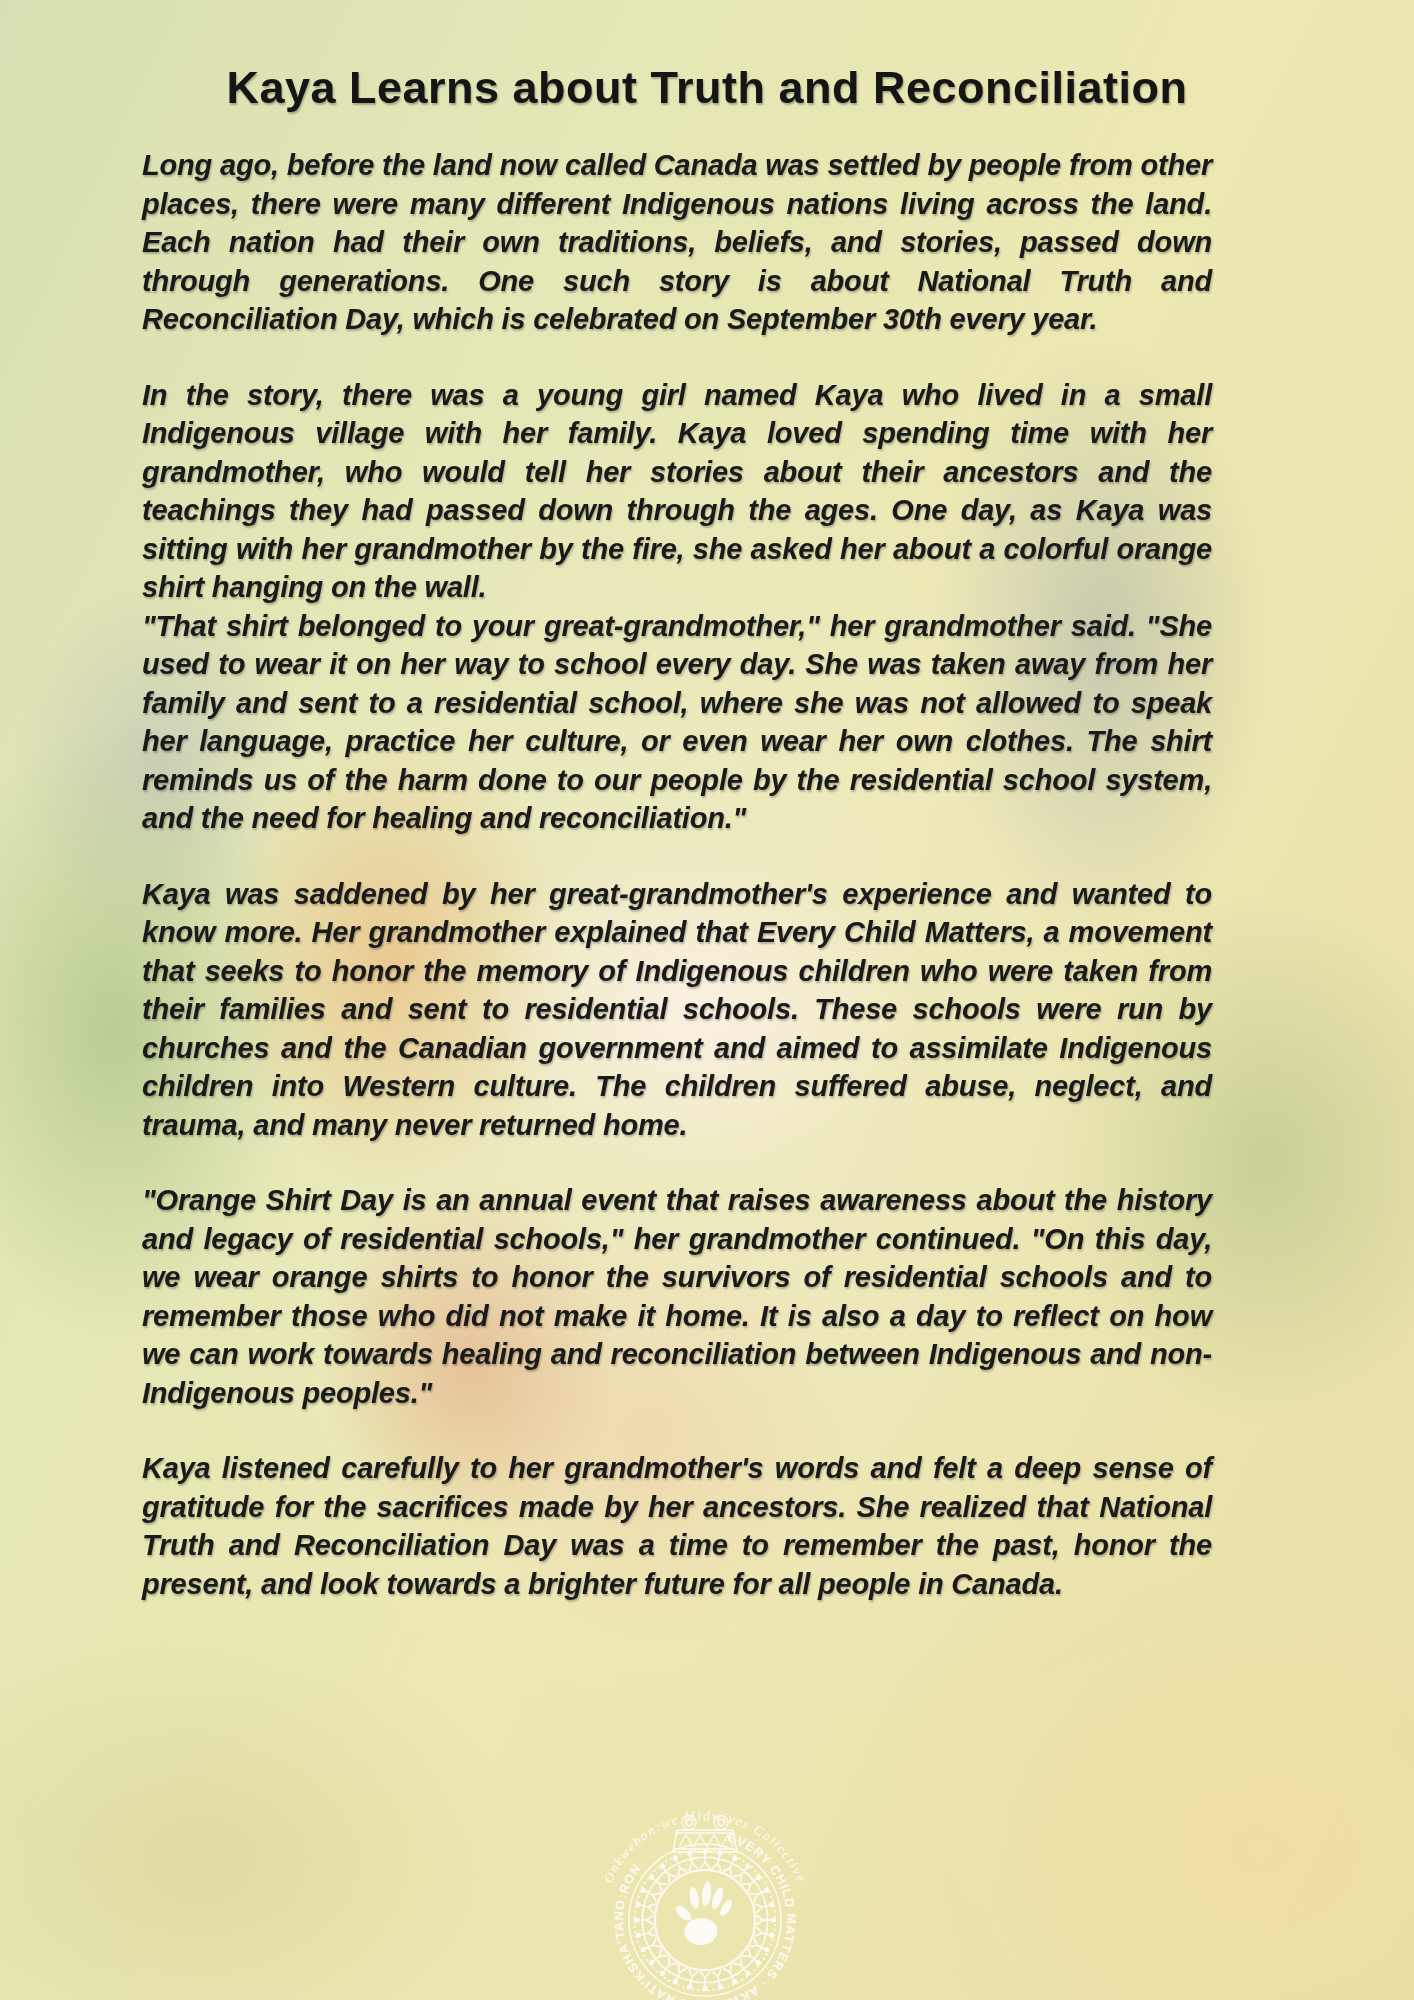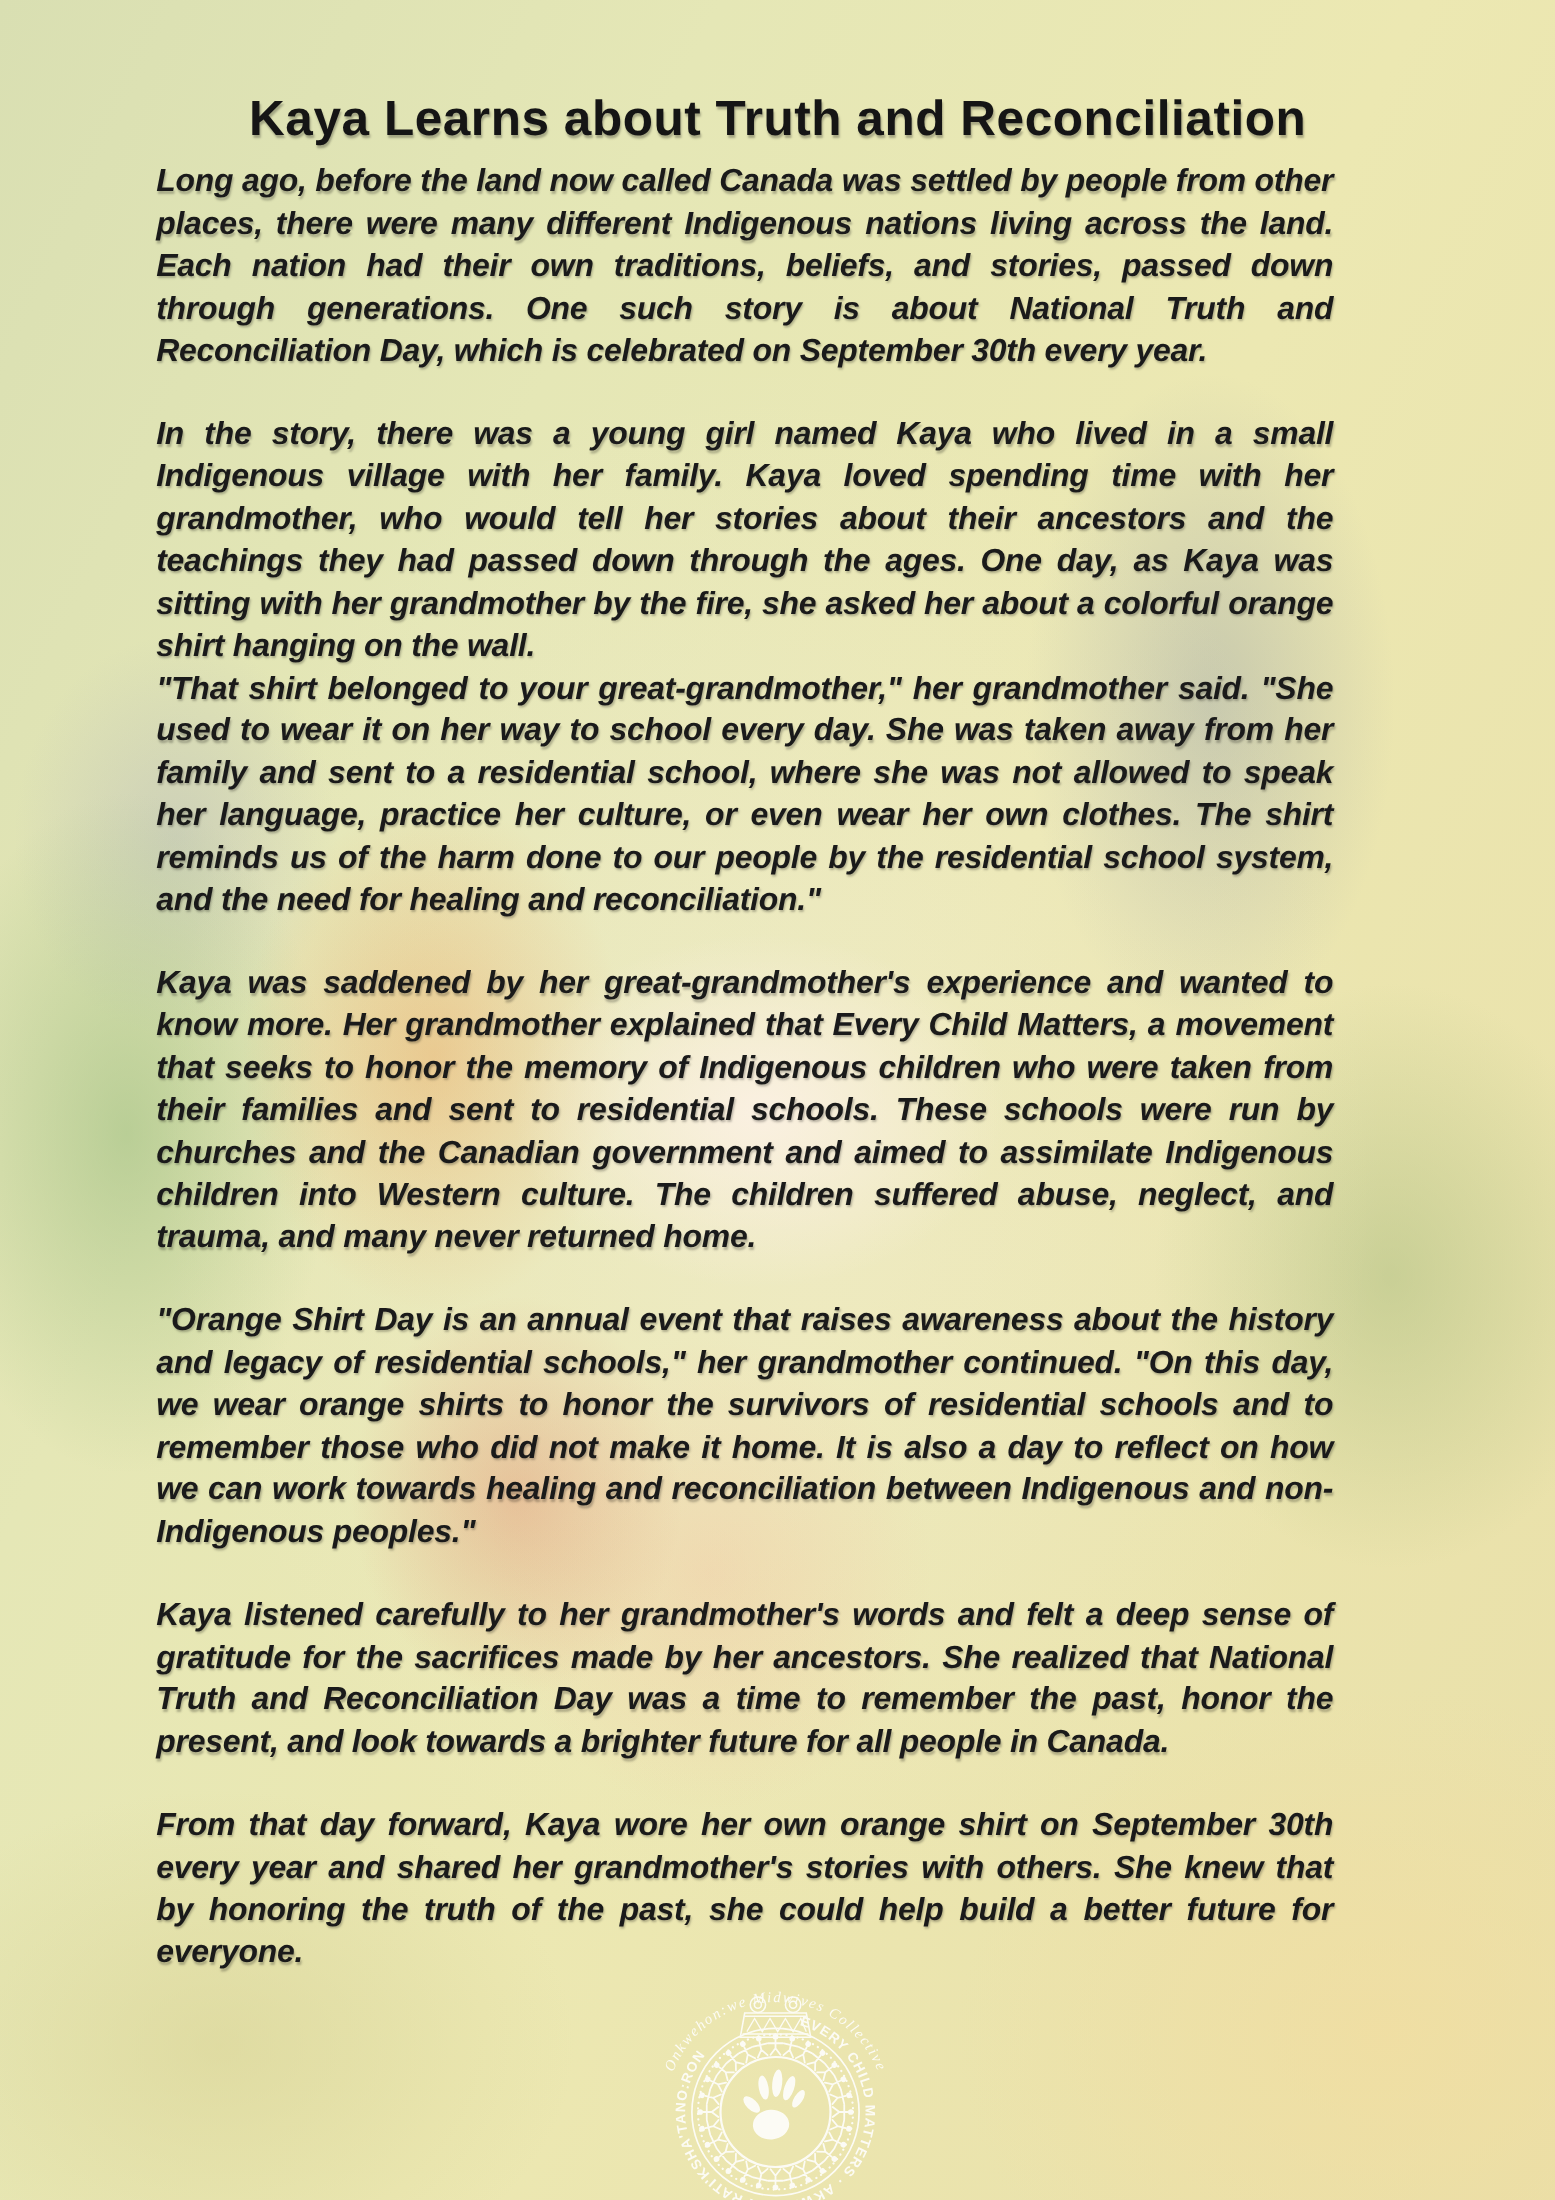--- a/index.html
+++ b/index.html
@@ -22,21 +22,20 @@
       radial-gradient(ellipse 520px 420px at 1260px 1850px, rgba(242,221,160,0.70), rgba(242,221,160,0) 75%),
       radial-gradient(ellipse 430px 310px at 200px 1860px, rgba(216,211,150,0.60), rgba(216,211,150,0) 75%),
       linear-gradient(115deg,#d9dfb2 0%,#e5e7b6 28%,#ece8b2 55%,#e9dfa8 100%);
   }
   .title{
     position:absolute;top:62px;left:0;width:1414px;
     text-align:center;
     font-size:45px;font-weight:bold;color:#151515;
     letter-spacing:0.5px;
     text-shadow:1px 2px 2px rgba(0,0,0,0.28);
-    margin-top:20px;
   }
   .story{
     position:absolute;top:146px;left:142px;width:1070px;
     color:#1a1a1a;
     font-size:29px;font-weight:bold;line-height:38.5px;
     letter-spacing:-0.2px;
     text-align:justify;
     text-shadow:1px 2px 2px rgba(0,0,0,0.25);
     font-style:italic;
   }
@@ -57,21 +56,20 @@
 
   <div class="title">Kaya Learns about Truth and Reconciliation</div>
 
   <div class="story">
     <p>Long ago, before the land now called Canada was settled by people from other places, there were many different Indigenous nations living across the land. Each nation had their own traditions, beliefs, and stories, passed down through generations. One such story is about National Truth and Reconciliation Day, which is celebrated on September 30th every year.</p>
     <p>In the story, there was a young girl named Kaya who lived in a small Indigenous village with her family. Kaya loved spending time with her grandmother, who would tell her stories about their ancestors and the teachings they had passed down through the ages. One day, as Kaya was sitting with her grandmother by the fire, she asked her about a colorful orange shirt hanging on the wall.</p>
     <p class="joined">"That shirt belonged to your great-grandmother," her grandmother said. "She used to wear it on her way to school every day. She was taken away from her family and sent to a residential school, where she was not allowed to speak her language, practice her culture, or even wear her own clothes. The shirt reminds us of the harm done to our people by the residential school system, and the need for healing and reconciliation."</p>
     <p>Kaya was saddened by her great-grandmother's experience and wanted to know more. Her grandmother explained that Every Child Matters, a movement that seeks to honor the memory of Indigenous children who were taken from their families and sent to residential schools. These schools were run by churches and the Canadian government and aimed to assimilate Indigenous children into Western culture. The children suffered abuse, neglect, and trauma, and many never returned home.</p>
     <p>"Orange Shirt Day is an annual event that raises awareness about the history and legacy of residential schools," her grandmother continued. "On this day, we wear orange shirts to honor the survivors of residential schools and to remember those who did not make it home. It is also a day to reflect on how we can work towards healing and reconciliation between Indigenous and non-Indigenous peoples."</p>
     <p>Kaya listened carefully to her grandmother's words and felt a deep sense of gratitude for the sacrifices made by her ancestors. She realized that National Truth and Reconciliation Day was a time to remember the past, honor the present, and look towards a brighter future for all people in Canada.</p>
-    <p>From that day forward, Kaya wore her own orange shirt on September 30th every year and shared her grandmother's stories with others. She knew that by honoring the truth of the past, she could help build a better future for everyone.</p>
   </div>
 
   <svg class="logo" viewBox="0 0 240 240" xmlns="http://www.w3.org/2000/svg">
     <defs>
       <path id="scriptArc" d="M 33.4,170 A 100,100 0 1 1 206.6,170" fill="none"></path>
       <path id="capsCircle" d="M 120,38 A 82,82 0 1 1 119.9,38" fill="none"></path>
       <g id="person" stroke="#ffffff" stroke-width="1.6" stroke-linecap="round" fill="none">
         <circle cx="120" cy="51.5" r="2.6" fill="#ffffff" stroke="none"></circle>
         <path d="M120,54.5 L120,62 M113.5,57.5 L126.5,57.5 M120,62 L115.5,68 M120,62 L124.5,68"></path>
       </g>

